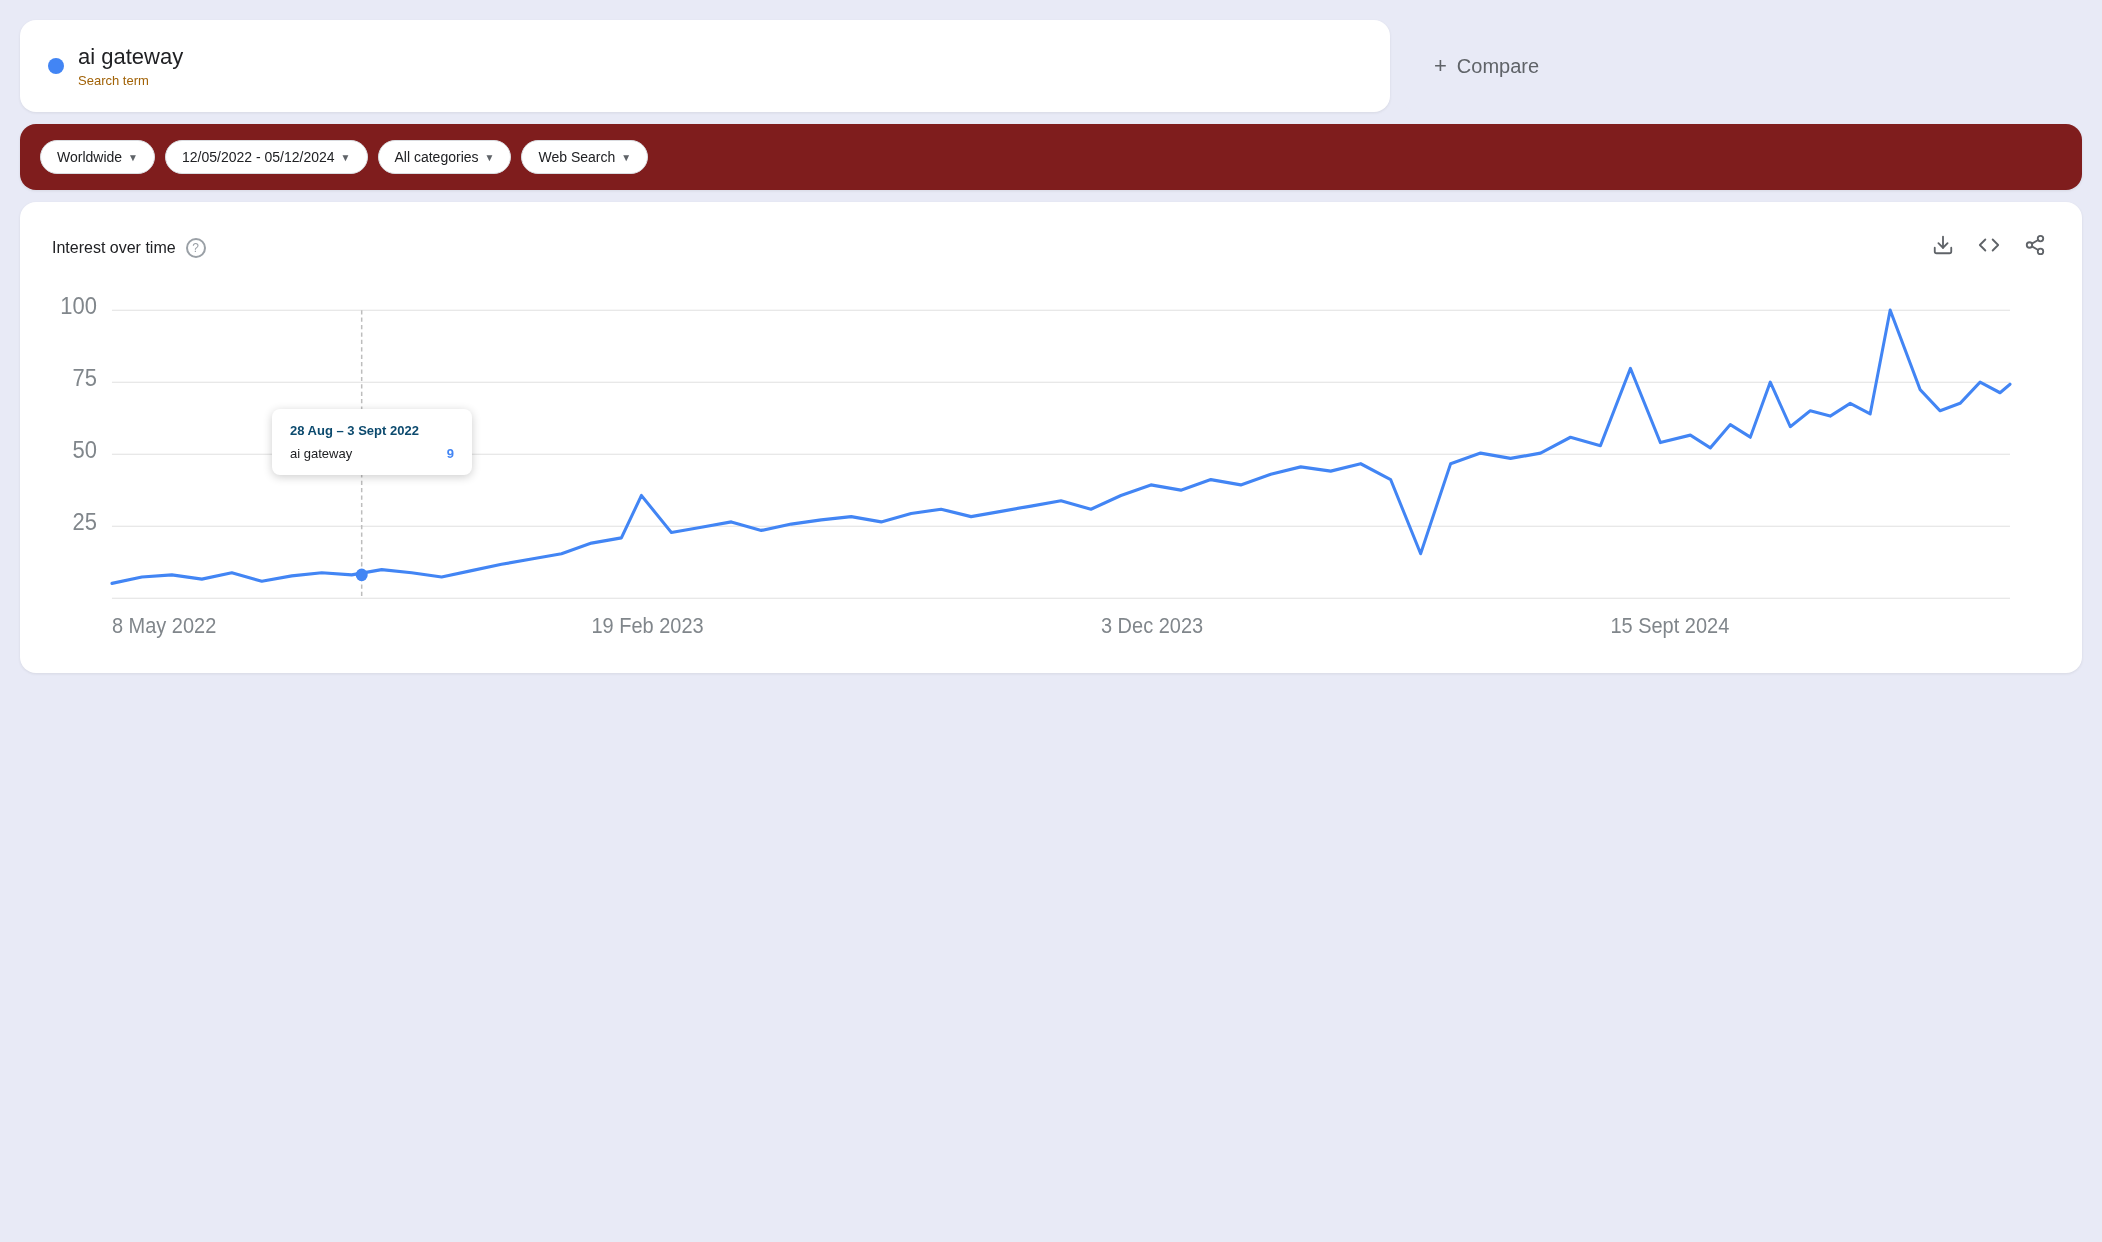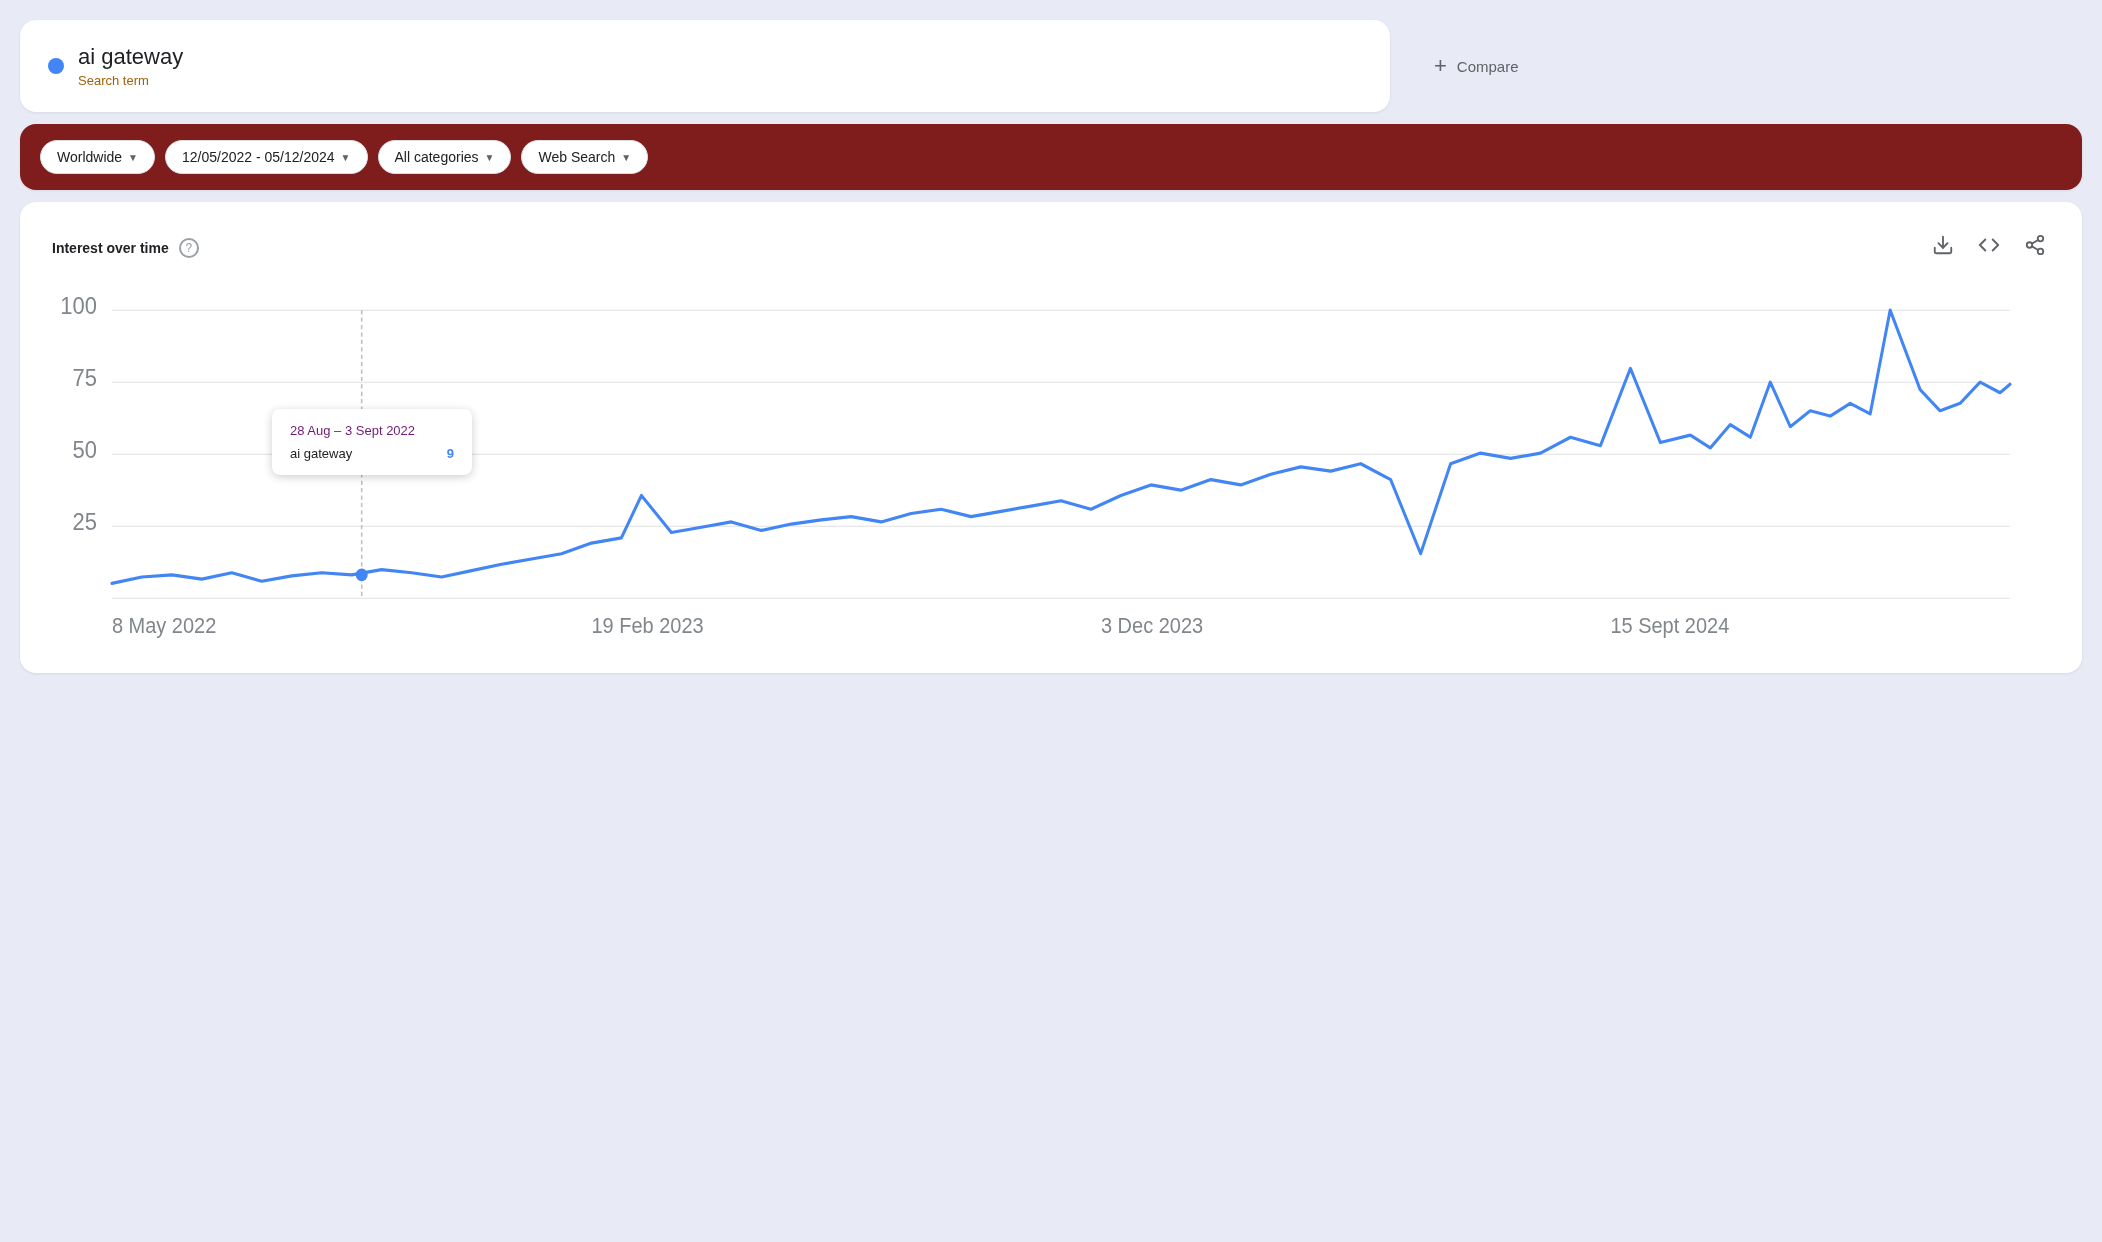--- a/index.html
+++ b/index.html
@@ -63,21 +63,21 @@
       cursor: pointer;
       border: none;
     }
 
     .compare-plus {
       font-size: 22px;
       color: #5f6368;
     }
 
     .compare-label {
-      font-size: 15px;
+      font-size: 20px;
       color: #5f6368;
       font-weight: 400;
     }
 
     .filters-bar {
       background: #7f1d1d;
       border-radius: 16px;
       padding: 16px 20px;
       display: flex;
       gap: 10px;
@@ -117,23 +117,23 @@
       margin-bottom: 24px;
     }
 
     .chart-title-area {
       display: flex;
       align-items: center;
       gap: 10px;
     }
 
     .chart-title {
-      font-size: 14px;
+      font-size: 16px;
       color: #202124;
-      font-weight: 700;
+      font-weight: 400;
     }
 
     .help-icon {
       width: 20px;
       height: 20px;
       border-radius: 50%;
       border: 2px solid #9aa0a6;
       display: flex;
       align-items: center;
       justify-content: center;
@@ -174,22 +174,22 @@
       padding: 14px 18px;
       box-shadow: 0 2px 10px rgba(0,0,0,0.2);
       left: 220px;
       top: 120px;
       min-width: 200px;
       z-index: 10;
     }
 
     .tooltip-date {
       font-size: 13px;
-      font-weight: 400;
-      color: #701a75;
+      font-weight: 700;
+      color: #0c4a6e;
       margin-bottom: 8px;
     }
 
     .tooltip-row {
       display: flex;
       justify-content: space-between;
       align-items: center;
       font-size: 13px;
     }
 

